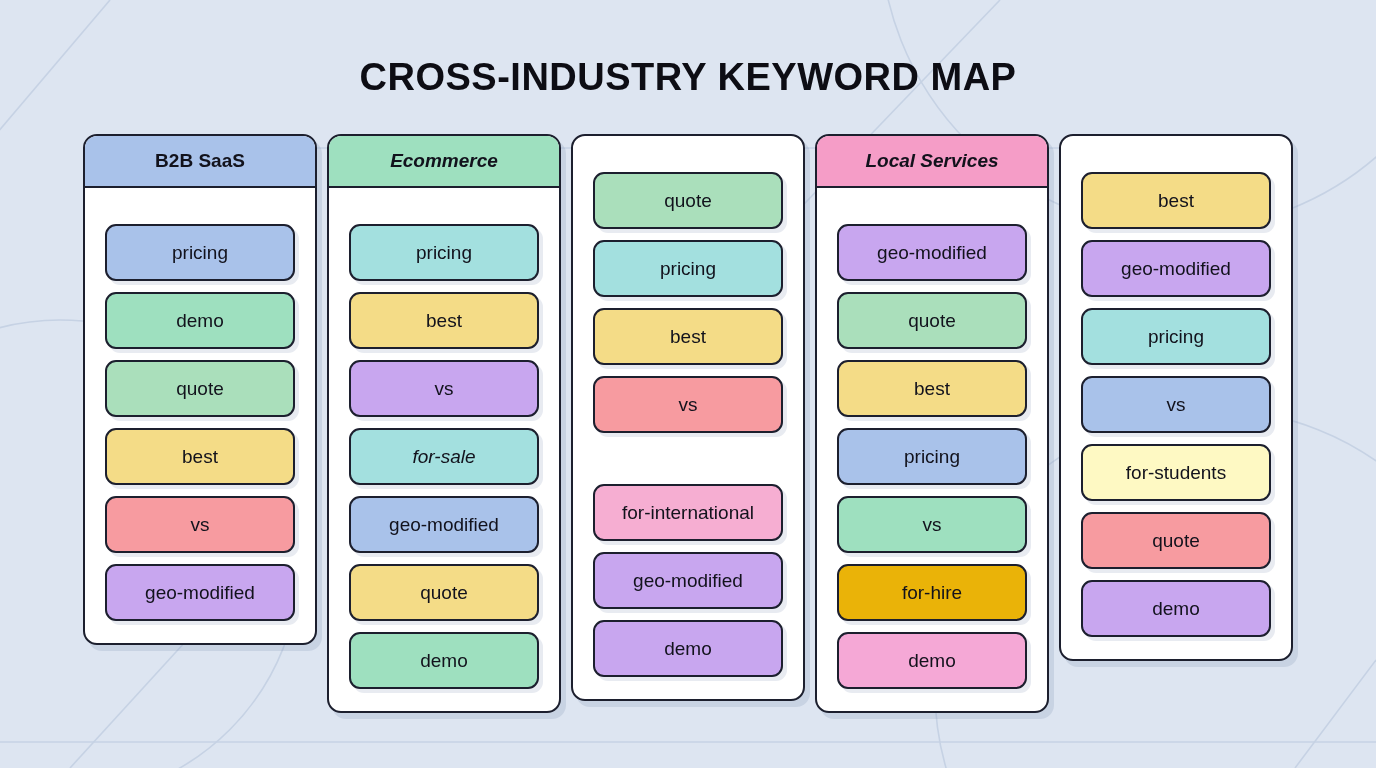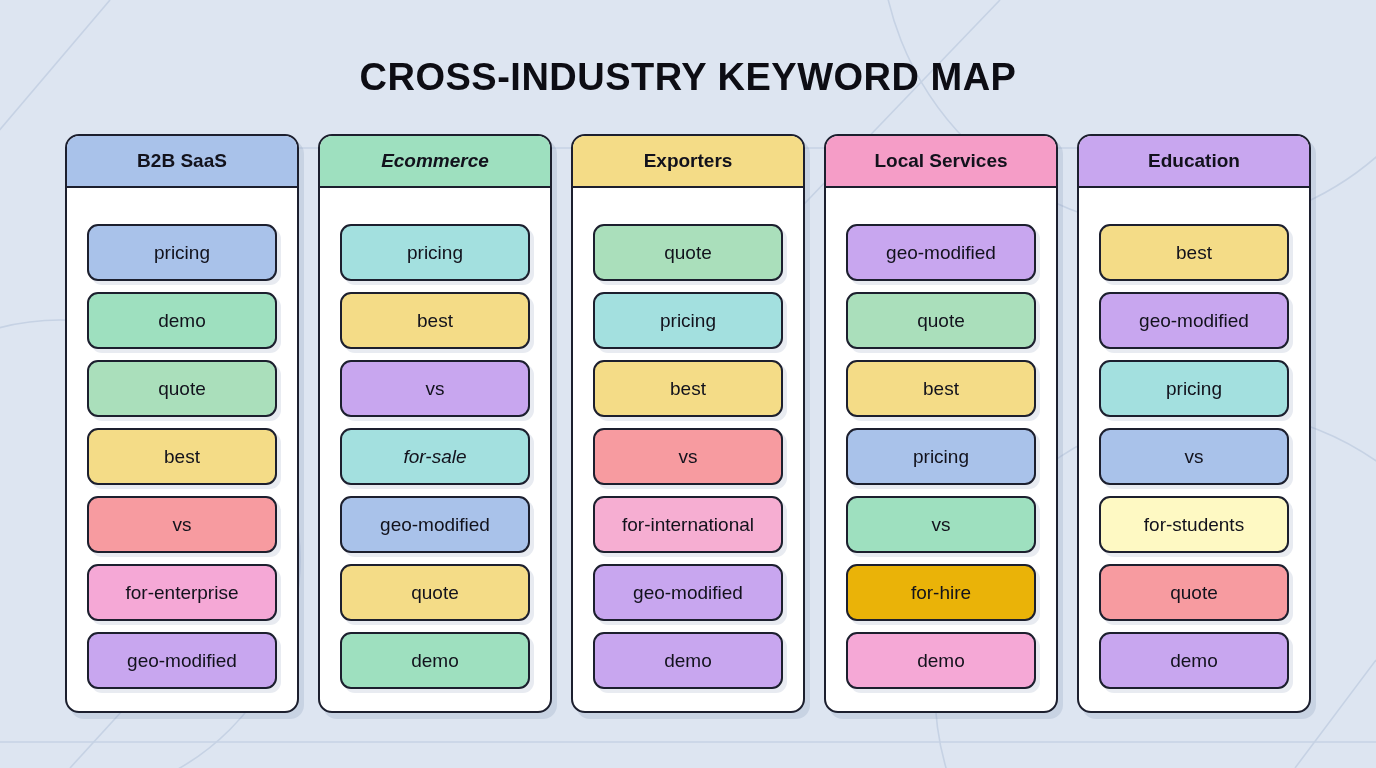--- a/index.html
+++ b/index.html
@@ -42,21 +42,21 @@
     letter-spacing: 0.5px;
     color: #0d0d14;
     text-align: center;
     line-height: 1;
   }
 
   #columns {
     margin-top: 38px;
     display: flex;
     flex-direction: row;
-    gap: 19px;
+    gap: 10px;
     align-items: flex-start;
   }
 
   .column {
     width: 234px;
     background: #ffffff;
     border: 2.5px solid #1c1f2e;
     border-radius: 14px;
     box-shadow: 5px 6px 0 rgba(120, 140, 175, 0.20);
     overflow: hidden;
@@ -118,62 +118,59 @@
 
   <div id="columns">
       <div class="column">
         <div class="column-header" style="background: rgb(169, 194, 234);">B2B SaaS</div>
         <div class="chip-list">
           <div class="chip" style="background: rgb(169, 194, 234);">pricing</div>
           <div class="chip" style="background: rgb(158, 224, 191);">demo</div>
           <div class="chip" style="background: rgb(170, 223, 187);">quote</div>
           <div class="chip" style="background: rgb(244, 220, 135);">best</div>
           <div class="chip" style="background: rgb(247, 155, 160);">vs</div>
-          <div class="chip" style="background: rgb(245, 168, 214);">for-enterprise</div>
           <div class="chip" style="background: rgb(200, 166, 239);">geo-modified</div>
         </div>
       </div>
       <div class="column">
         <div class="column-header" style="background: rgb(158, 224, 191); font-style: italic;">Ecommerce</div>
         <div class="chip-list">
           <div class="chip" style="background: rgb(163, 224, 223);">pricing</div>
           <div class="chip" style="background: rgb(244, 220, 135);">best</div>
           <div class="chip" style="background: rgb(200, 166, 239);">vs</div>
           <div class="chip" style="background: rgb(163, 224, 223); font-style: italic;">for-sale</div>
           <div class="chip" style="background: rgb(169, 194, 234);">geo-modified</div>
           <div class="chip" style="background: rgb(244, 220, 135);">quote</div>
           <div class="chip" style="background: rgb(158, 224, 191);">demo</div>
         </div>
       </div>
       <div class="column">
-        <div class="column-header" style="background: rgb(244, 220, 135);">Exporters</div>
         <div class="chip-list">
           <div class="chip" style="background: rgb(170, 223, 187);">quote</div>
           <div class="chip" style="background: rgb(163, 224, 223);">pricing</div>
           <div class="chip" style="background: rgb(244, 220, 135);">best</div>
           <div class="chip" style="background: rgb(247, 155, 160);">vs</div>
-          <div class="chip" style="background: rgb(246, 174, 210);">for-international</div>
+          <div class="chip" style="background: rgb(246, 174, 210); margin-top: 40px;">for-international</div>
           <div class="chip" style="background: rgb(200, 166, 239);">geo-modified</div>
           <div class="chip" style="background: rgb(200, 166, 239);">demo</div>
         </div>
       </div>
       <div class="column">
-        <div class="column-header" style="background: rgb(245, 157, 199);">Local Services</div>
+        <div class="column-header" style="background: rgb(245, 157, 199); font-style: italic;">Local Services</div>
         <div class="chip-list">
           <div class="chip" style="background: rgb(200, 166, 239);">geo-modified</div>
           <div class="chip" style="background: rgb(170, 223, 187);">quote</div>
           <div class="chip" style="background: rgb(244, 220, 135);">best</div>
           <div class="chip" style="background: rgb(169, 194, 234);">pricing</div>
           <div class="chip" style="background: rgb(158, 224, 191);">vs</div>
           <div class="chip" style="background: #eab308;">for-hire</div>
           <div class="chip" style="background: rgb(245, 168, 214);">demo</div>
         </div>
       </div>
       <div class="column">
-        <div class="column-header" style="background: rgb(200, 166, 239);">Education</div>
         <div class="chip-list">
           <div class="chip" style="background: rgb(244, 220, 135);">best</div>
           <div class="chip" style="background: rgb(200, 166, 239);">geo-modified</div>
           <div class="chip" style="background: rgb(163, 224, 223);">pricing</div>
           <div class="chip" style="background: rgb(169, 194, 234);">vs</div>
           <div class="chip" style="background: #fef9c3;">for-students</div>
           <div class="chip" style="background: rgb(247, 155, 160);">quote</div>
           <div class="chip" style="background: rgb(200, 166, 239);">demo</div>
         </div>
       </div>

